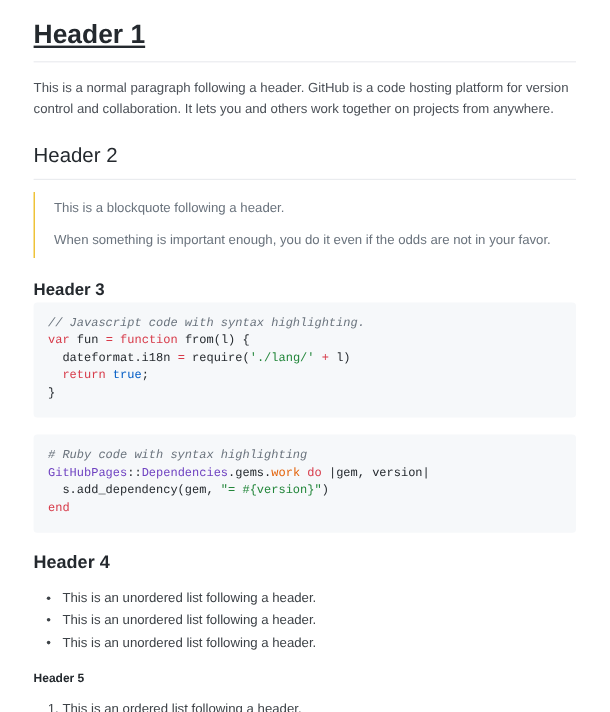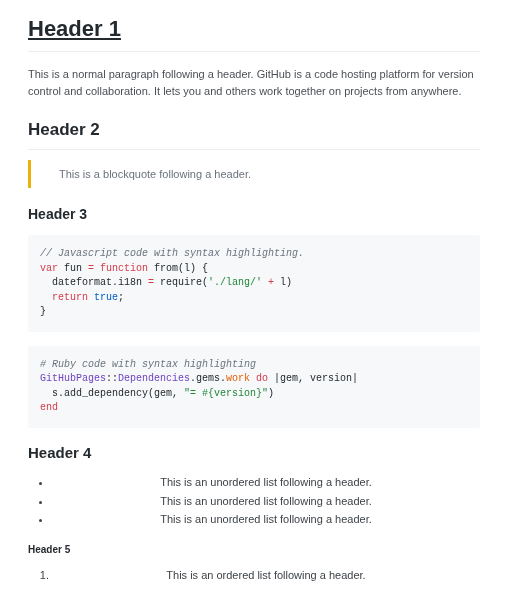--- a/index.html
+++ b/index.html
@@ -7,65 +7,66 @@
     margin: 0;
     padding: 12px 28px;
     font-family: -apple-system, BlinkMacSystemFont, "Segoe UI", Helvetica, Arial, sans-serif;
     color: #24292e;
     font-size: 12px;
     line-height: 1.5;
     width: 508px;
     background: #fff;
   }
   h1 { font-size: 22px; font-weight: 600; margin: 0 0 14px 0; padding-bottom: 6px; border-bottom: 1px solid #eaecef; text-decoration: underline; }
-  h2 { font-size: 17px; font-weight: 700; margin: 18px 0 10px 0; padding-bottom: 6px; border-bottom: 1px solid #eaecef; }
-  h3 { font-size: 14px; font-weight: 600; margin: 16px 0 10px 0; }
+  h2 { font-size: 17px; font-weight: 400; margin: 18px 0 10px 0; padding-bottom: 6px; border-bottom: 1px solid #eaecef; }
+  h3 { font-size: 14px; font-weight: 600; margin: 16px 0 0 0; }
   h4 { font-size: 15px; font-weight: 600; margin: 14px 0 10px 0; }
   h5 { font-size: 10px; font-weight: 700; margin: 14px 0 10px 0; }
   p { margin: 0 0 14px 0; color: #4b5057; font-size: 11px; }
   blockquote {
     margin: 0 0 14px 0;
-    padding: 6px 28px;
+    padding: 6px 16px;
     color: #6a737d;
-    border-left: 3px solid #eab308;
+    border-left: 1px solid #eab308;
     font-size: 11px;
   }
   blockquote p { margin: 0 0 10px 0; color: #6a737d; }
   blockquote p:last-child { margin-bottom: 0; }
   pre {
     background: #f6f8fa;
     padding: 12px;
     font-family: "SFMono-Regular", Consolas, "Liberation Mono", Menlo, monospace;
     font-size: 10px;
     line-height: 1.45;
     overflow: auto;
     margin: 0 0 14px 0;
     border-radius: 3px;
   }
   .c-comment { color: #6a737d; font-style: italic; }
   .c-keyword { color: #d73a49; }
   .c-func { color: #e36209; }
   .c-string { color: #22863a; }
   .c-ident { color: #005cc5; }
   .c-class { color: #6f42c1; }
-  ul, ol { margin: 0 0 14px 0; padding-left: 24px; font-size: 11px; color: #3d4247; text-align: center; }
+  ul, ol { margin: 0 0 14px 0; padding-left: 24px; font-size: 11px; color: #3d4247; }
   ul li, ol li { margin-bottom: 2px; }
   ul { list-style: disc; }
 </style>
 </head>
 <body>
 
 <h1>Header 1</h1>
 
 <p>This is a normal paragraph following a header. GitHub is a code hosting platform for version control and collaboration. It lets you and others work together on projects from anywhere.</p>
 
 <h2>Header 2</h2>
 
 <blockquote>
   <p>This is a blockquote following a header.</p>
+  <p>When something is important enough, you do it even if the odds are not in your favor.</p>
 </blockquote>
 
 <h3>Header 3</h3>
 
 <pre><span class="c-comment">// Javascript code with syntax highlighting.</span>
 <span class="c-keyword">var</span><span> fun </span><span class="c-keyword">=</span><span> </span><span class="c-keyword">function</span><span> from(l) {</span>
 <span>  dateformat.i18n </span><span class="c-keyword">=</span><span> require(</span><span class="c-string">'./lang/'</span><span> </span><span class="c-keyword">+</span><span> l)</span>
 <span>  </span><span class="c-keyword">return</span><span> </span><span class="c-ident">true</span><span>;</span>
 <span>}</span></pre>
 

